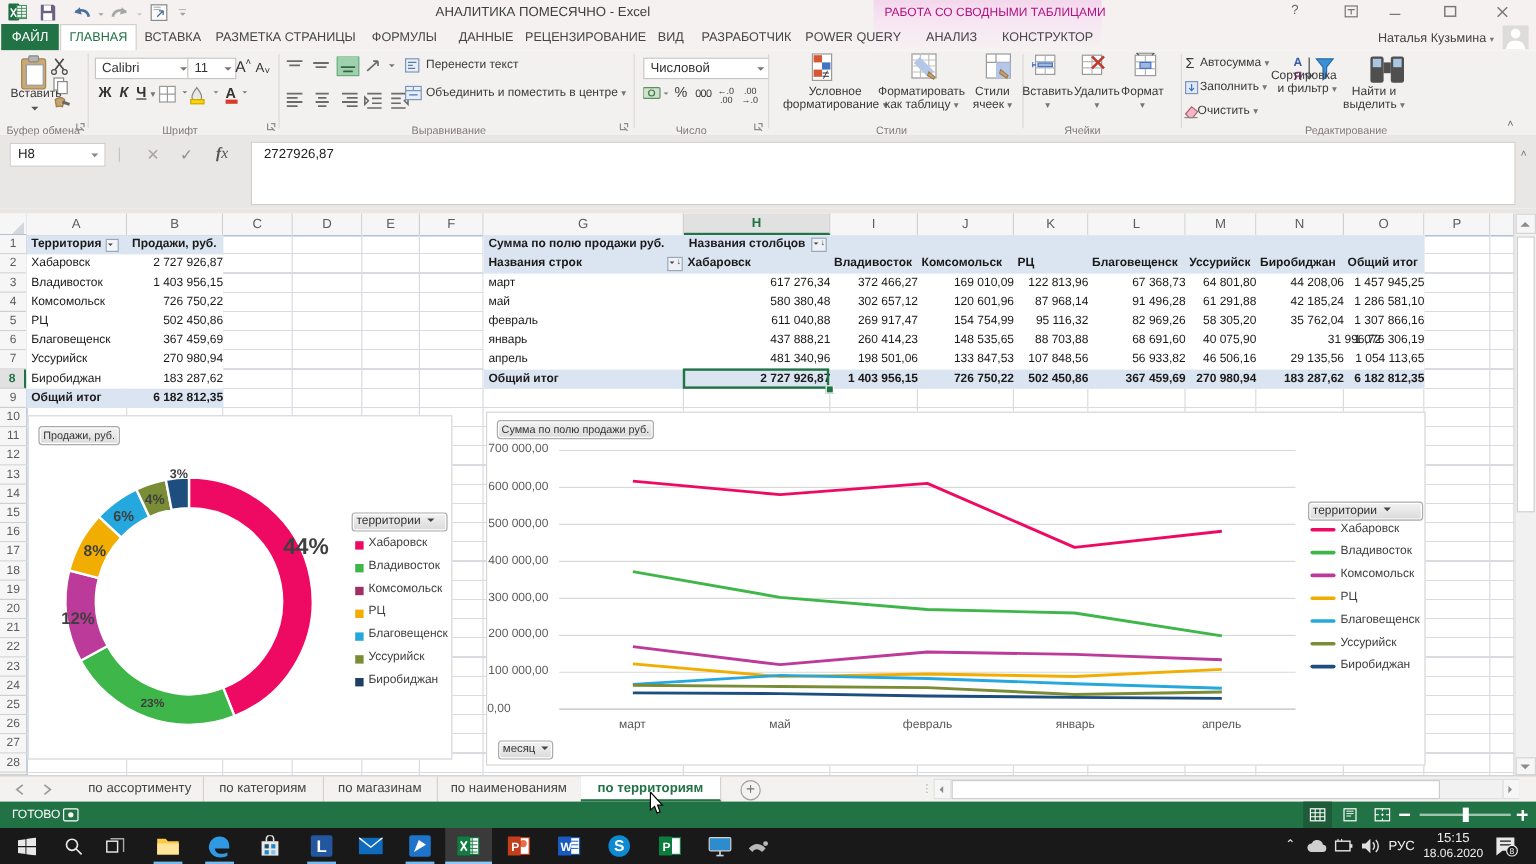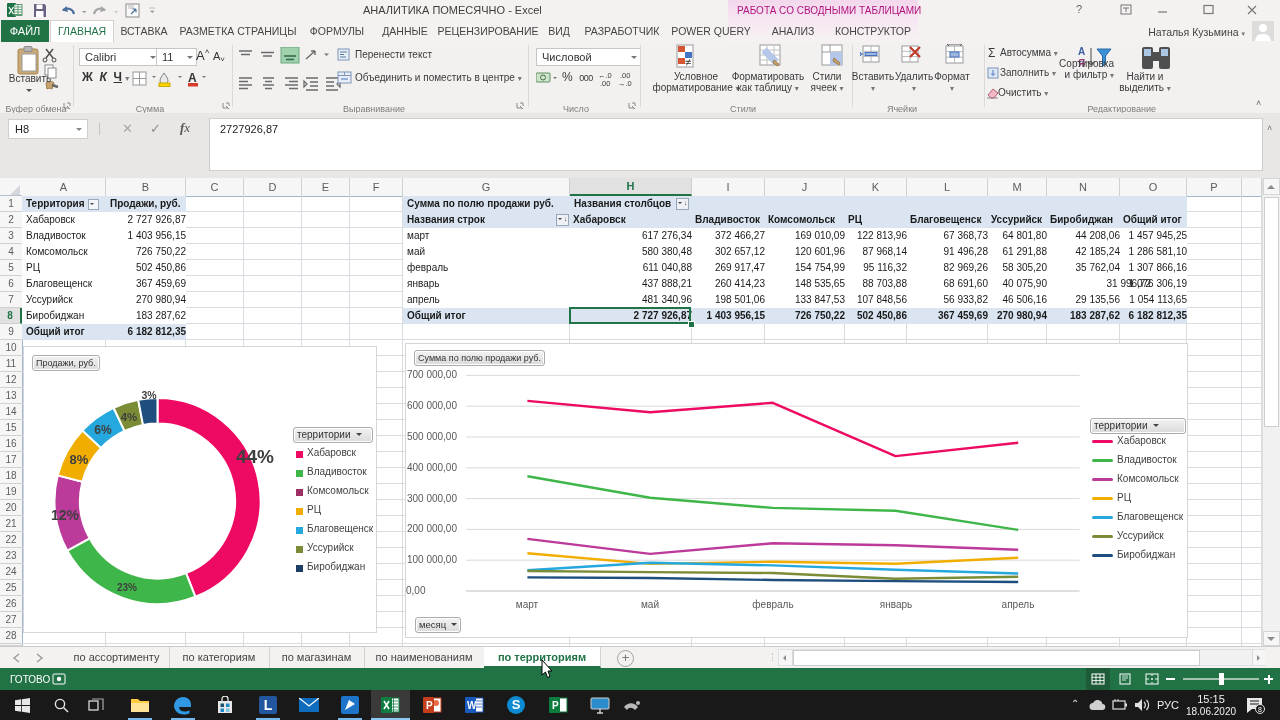--- a/index.html
+++ b/index.html
@@ -124,21 +124,21 @@
       <rect x="1" y="2" width="13" height="13" fill="#fff" stroke="#9a9a9a"></rect>
       <path d="M1 8.5h13M7.5 2v13" stroke="#9a9a9a"></path>
       <path d="M20 6l2 2 2-2" fill="#777" stroke="none"></path>
       <path d="M32 3c2 3 4 5 4 8a4 4 0 0 1-8 0c0-3 2-5 4-8z" fill="#e8e8e8" stroke="#888"></path>
       <rect x="27" y="13" width="11" height="3.5" fill="#ffd400" stroke="#caa800"></rect>
       <path d="M46 6l2 2 2-2" fill="#777" stroke="none"></path>
       <text x="56" y="12" font-size="12" font-weight="bold" fill="#333" font-family="Liberation Sans">А</text>
       <rect x="56" y="13" width="10" height="3.5" fill="#d83b2b"></rect>
       <path d="M70 6l2 2 2-2" fill="#777" stroke="none"></path>
     </svg>
-    <div class="rgrp-label" style="left:70px;">Сумма</div>
+    <div class="rgrp-label" style="left:70px;">Шрифт</div>
     <div class="rdiv" style="left:232px;"></div>
 
     <svg class="ab" style="left:238px;top:5px;" width="290" height="52" viewBox="0 0 290 52">
       <g stroke="#6b6b6b" stroke-width="1.5">
         <path d="M1 4h13M3 7.5h9"></path>
         <path d="M23 5.5h13M25 9h9"></path>
       </g>
       <rect x="43" y="0" width="18" height="16" fill="#9fd1ad" stroke="#6aa87e"></rect>
       <g stroke="#336648" stroke-width="1.5">
           <path d="M46 9h12M48 12.5h8"></path>

